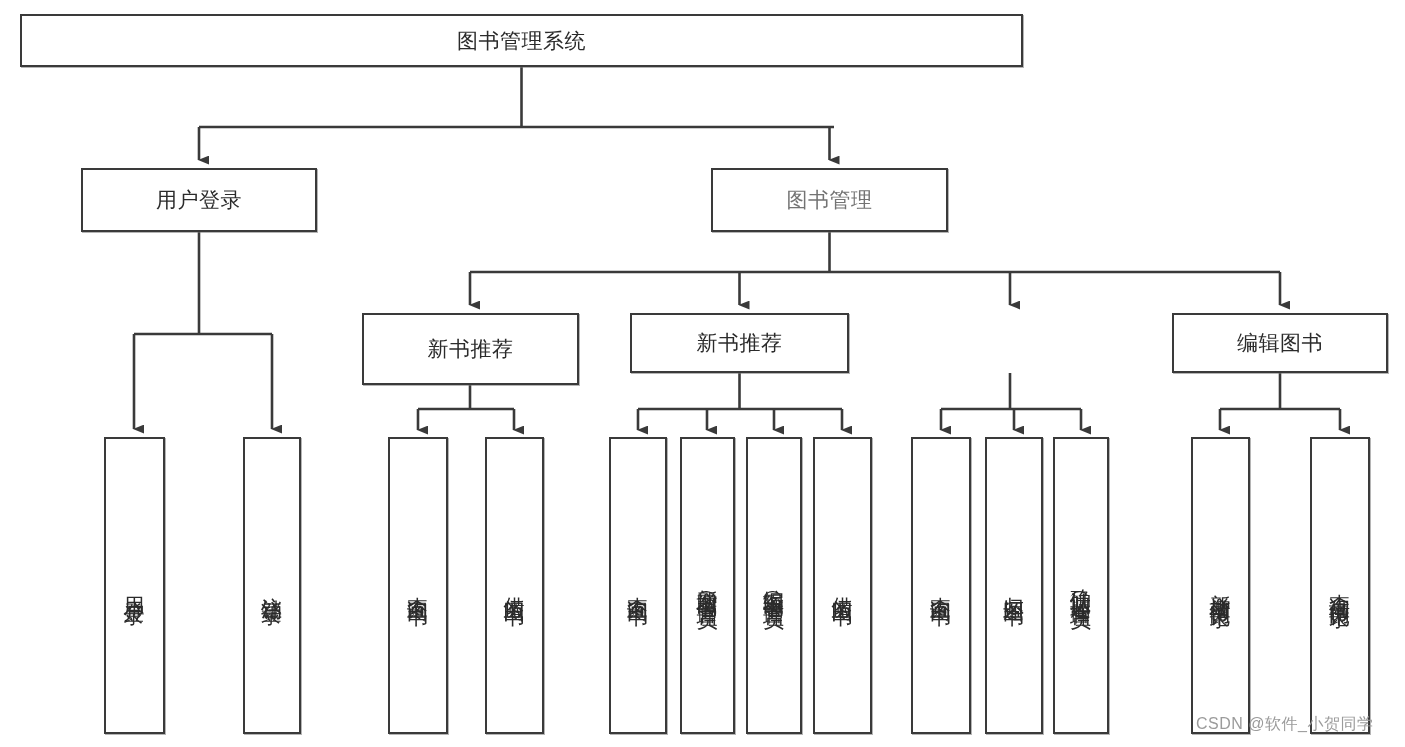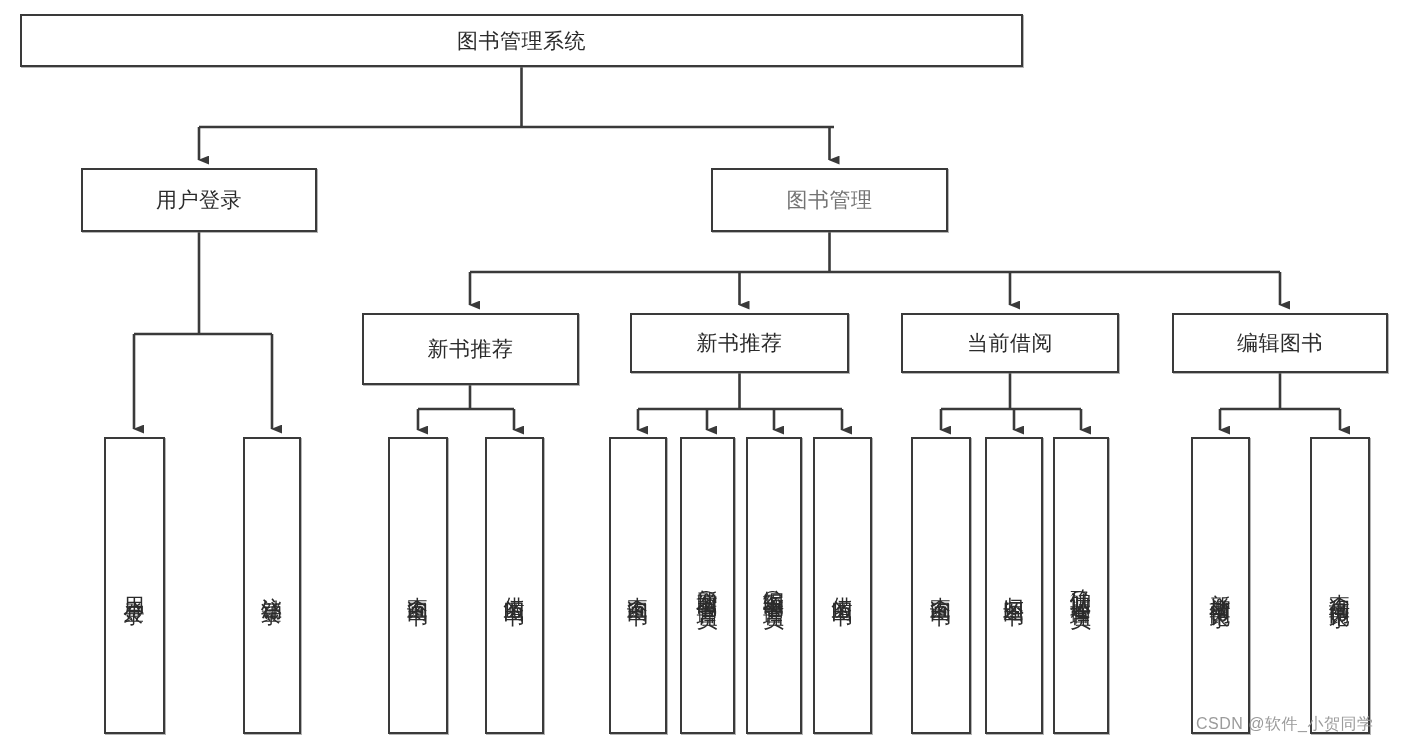--- a/index.html
+++ b/index.html
@@ -137,23 +137,20 @@
   <div class="node-box level-2" id="node-l2-1" style="left: 711px; top: 168px; width: 237px; height: 64px; border-color: rgb(58, 58, 58); background: rgb(255, 255, 255);">
     <span class="node-label" style="color: #737373;">图书管理</span>
   </div>
 
   <div class="node-box level-3" id="node-l3-0" style="left: 362px; top: 313px; width: 217px; height: 72px; border-color: rgb(58, 58, 58); background: rgb(255, 255, 255);">
     <span class="node-label" style="color: rgb(43, 43, 43);">新书推荐</span>
   </div>
   <div class="node-box level-3" id="node-l3-1" style="left: 630px; top: 313px; width: 219px; height: 60px; border-color: rgb(58, 58, 58); background: rgb(255, 255, 255);">
     <span class="node-label" style="color: rgb(43, 43, 43);">新书推荐</span>
   </div>
-  <div class="node-box level-3" id="node-l3-2" style="left: 901px; top: 313px; width: 218px; height: 60px; border-color: rgb(58, 58, 58); background: rgb(255, 255, 255);">
-    <span class="node-label" style="color: rgb(43, 43, 43);">当前借阅</span>
-  </div>
   <div class="node-box level-3" id="node-l3-3" style="left: 1172px; top: 313px; width: 216px; height: 60px; border-color: rgb(58, 58, 58); background: rgb(255, 255, 255);">
     <span class="node-label" style="color: rgb(43, 43, 43);">编辑图书</span>
   </div>
 
   <div class="node-box level-leaf" id="node-leaf-0" style="left: 104px; top: 437px; width: 61px; height: 297px; border-color: rgb(58, 58, 58); background: rgb(255, 255, 255);">
     <span class="node-label" style="color: rgb(43, 43, 43);">用户登录</span>
   </div>
   <div class="node-box level-leaf" id="node-leaf-1" style="left: 243px; top: 437px; width: 58px; height: 297px; border-color: rgb(58, 58, 58); background: rgb(255, 255, 255);">
     <span class="node-label" style="color: rgb(43, 43, 43);">注销登录</span>
   </div>

